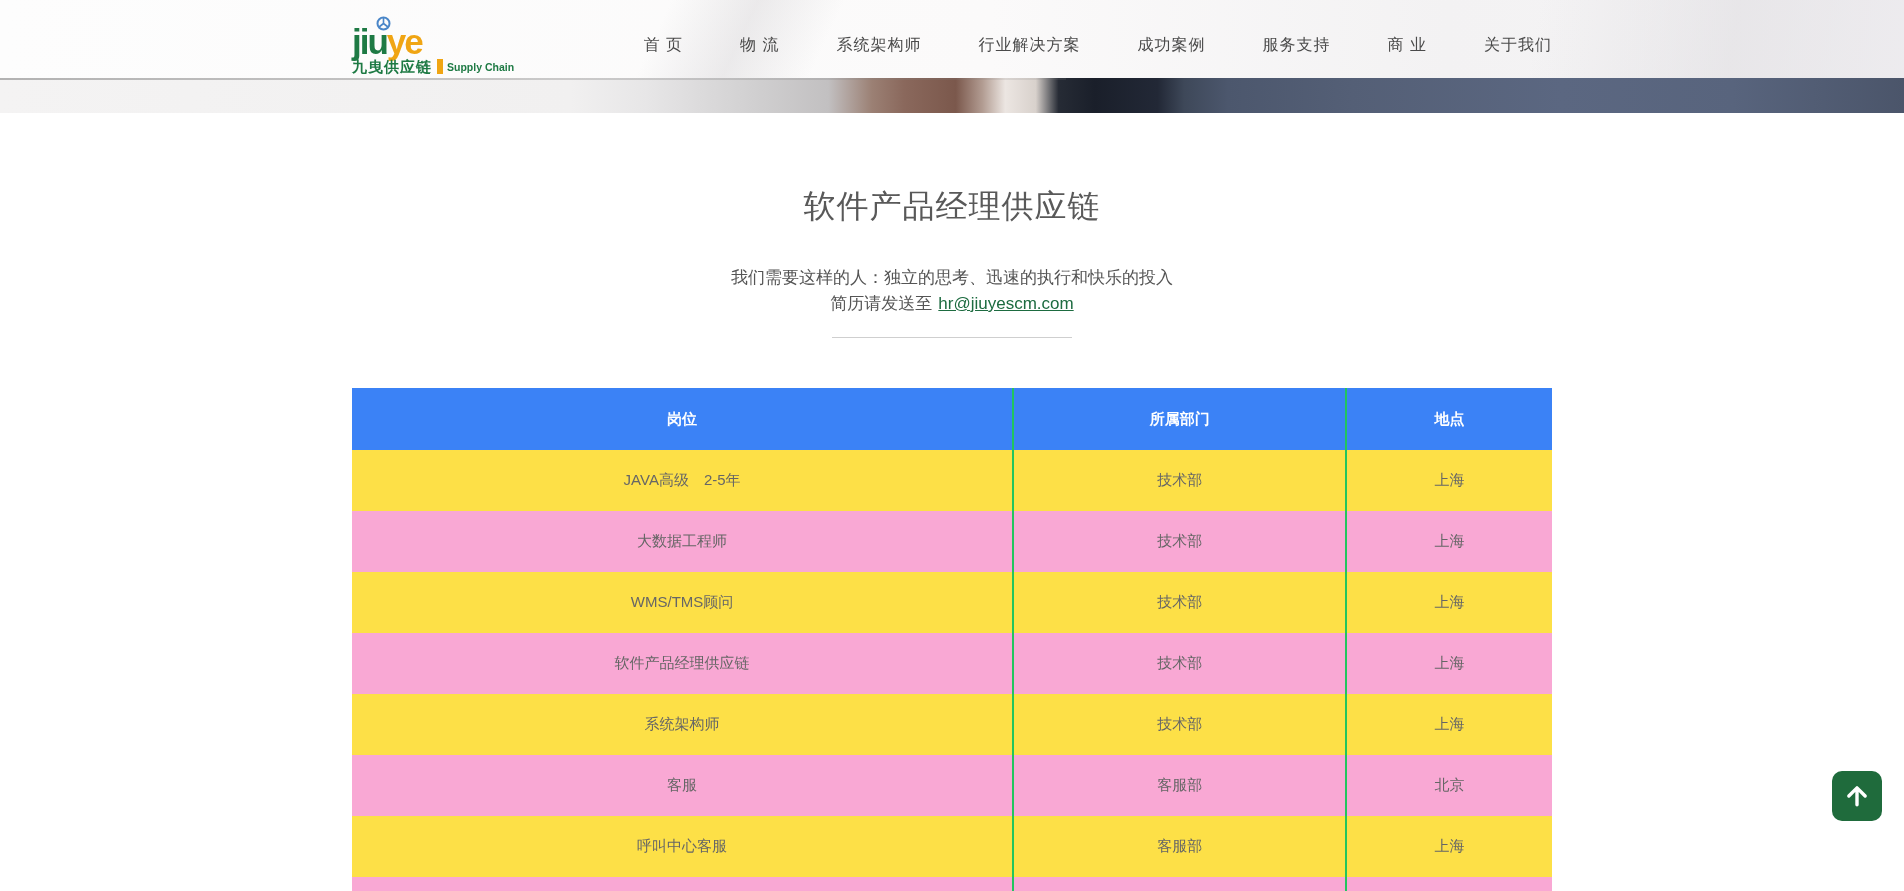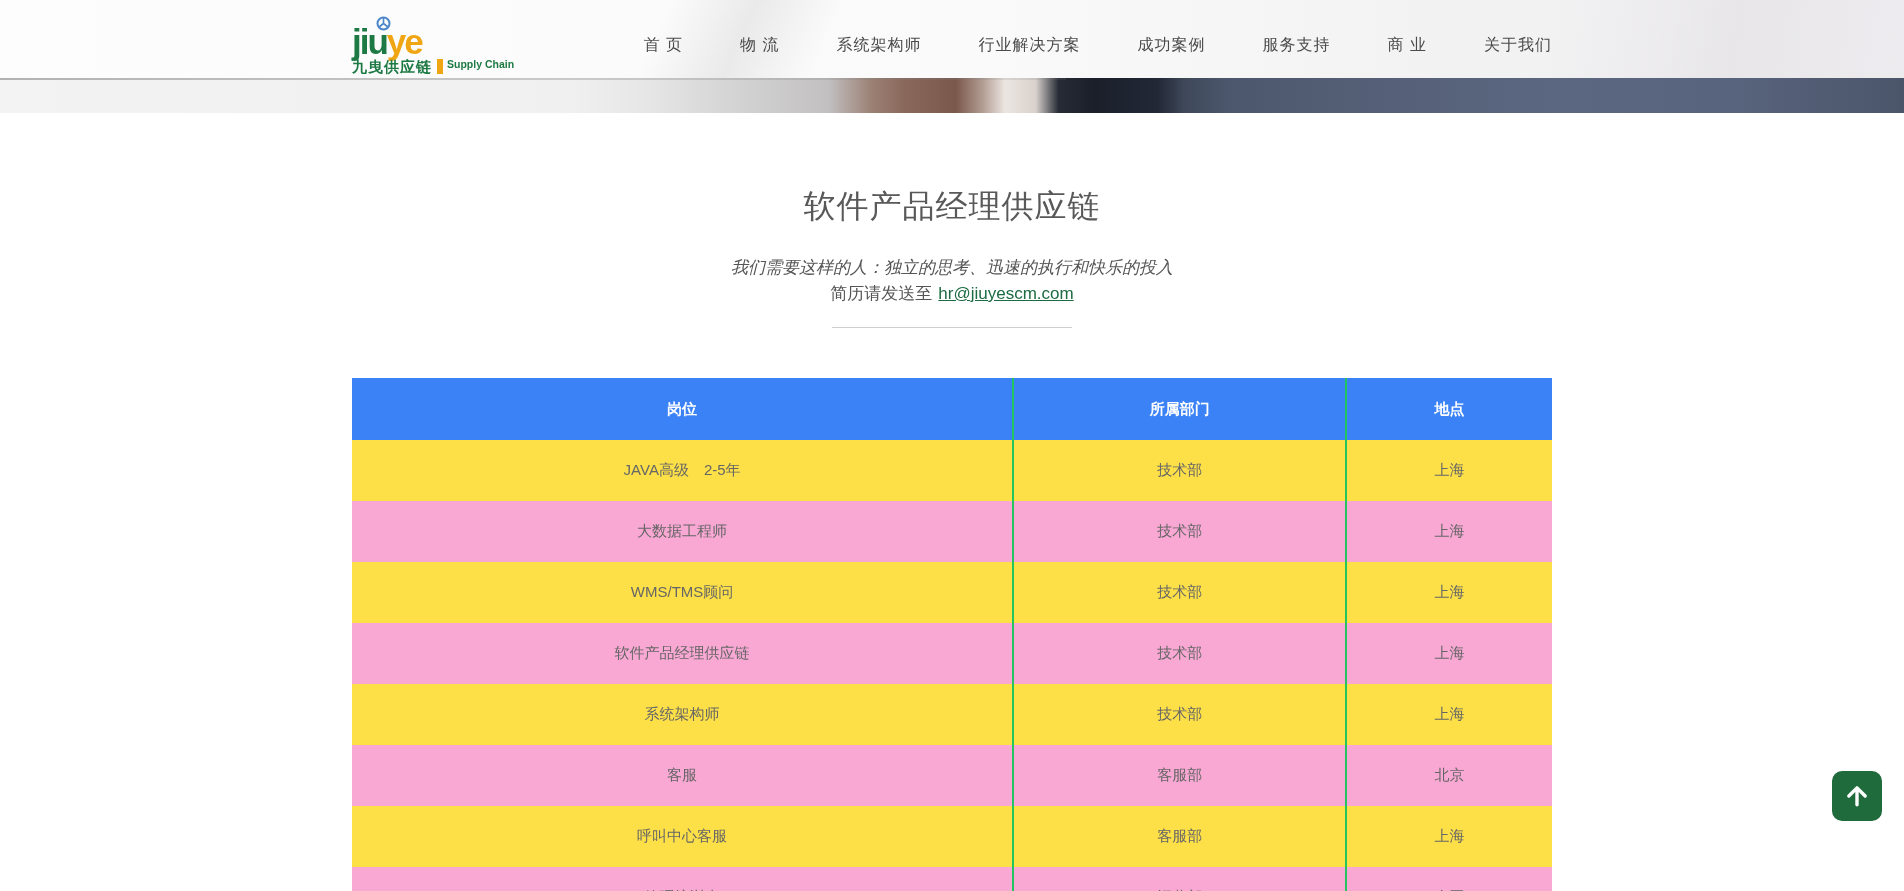--- a/index.html
+++ b/index.html
@@ -28,34 +28,34 @@
   .navbar { position:absolute; top:0; left:0; right:0; height:82px; }
   .nav-inner { width:1200px; margin:4px auto; height:82px;
                display:flex; align-items:center; justify-content:space-between; }
 
   
   .logo { position:relative; padding-top:10px; cursor:pointer; line-height:1; }
   .logo-mark { position:absolute; top:0; left:24px; }
   .logo-word { font-weight:800; font-size:35px; letter-spacing:-2px; line-height:0.9; }
   .logo-word .jiu { color:#1e7a44; }
   .logo-word .ye  { color:#f0a513; }
-  .logo-sub { display:flex; align-items:flex-start; margin-top:1px; }
+  .logo-sub { display:flex; align-items:flex-end; margin-top:1px; }
   .logo-sub .cn { color:#1e7a44; font-weight:700; font-size:15px; letter-spacing:1px; }
   .logo-sub .bar { display:inline-block; width:6px; height:15px; background:#f0a513; margin:0 4px 0 5px; }
   .logo-sub .en { color:#1e7a44; font-weight:700; font-size:10.5px; padding-bottom:1px; }
 
   
   .main-nav { display:flex; align-items:flex-end; gap:57px; }
   .nav-item { text-decoration:none; color:#4a4a4a; font-size:16px; letter-spacing:1px; white-space:nowrap; }
 
   
   .page-title { margin-top:72px; text-align:center; font-size:32px; font-weight:400;
                 color:#595959; letter-spacing:1px; }
   .intro-line { text-align:center; color:#555555; font-size:17px; line-height:26px; }
-  .intro-line.first { margin-top:26px;font-style:italic; }
+  .intro-line.first { margin-top:36px; }
   .email-link { color:#1d6b40; margin-left:6px; }
   .divider { width:240px; margin:20px auto 0; border:none; border-top:1px solid #cfcfcf; }
 
   
   .jobs-table { width:1200px; margin:50px auto 0; border-collapse:collapse; table-layout:fixed; }
   .jobs-table col.c1 { width:55.1%; }
   .jobs-table col.c2 { width:27.75%; }
   .jobs-table col.c3 { width:17.15%; }
   .jobs-table th { background:#3b82f6; color:#ffffff; font-size:15px; font-weight:700;
                    height:62px; text-align:center; }

